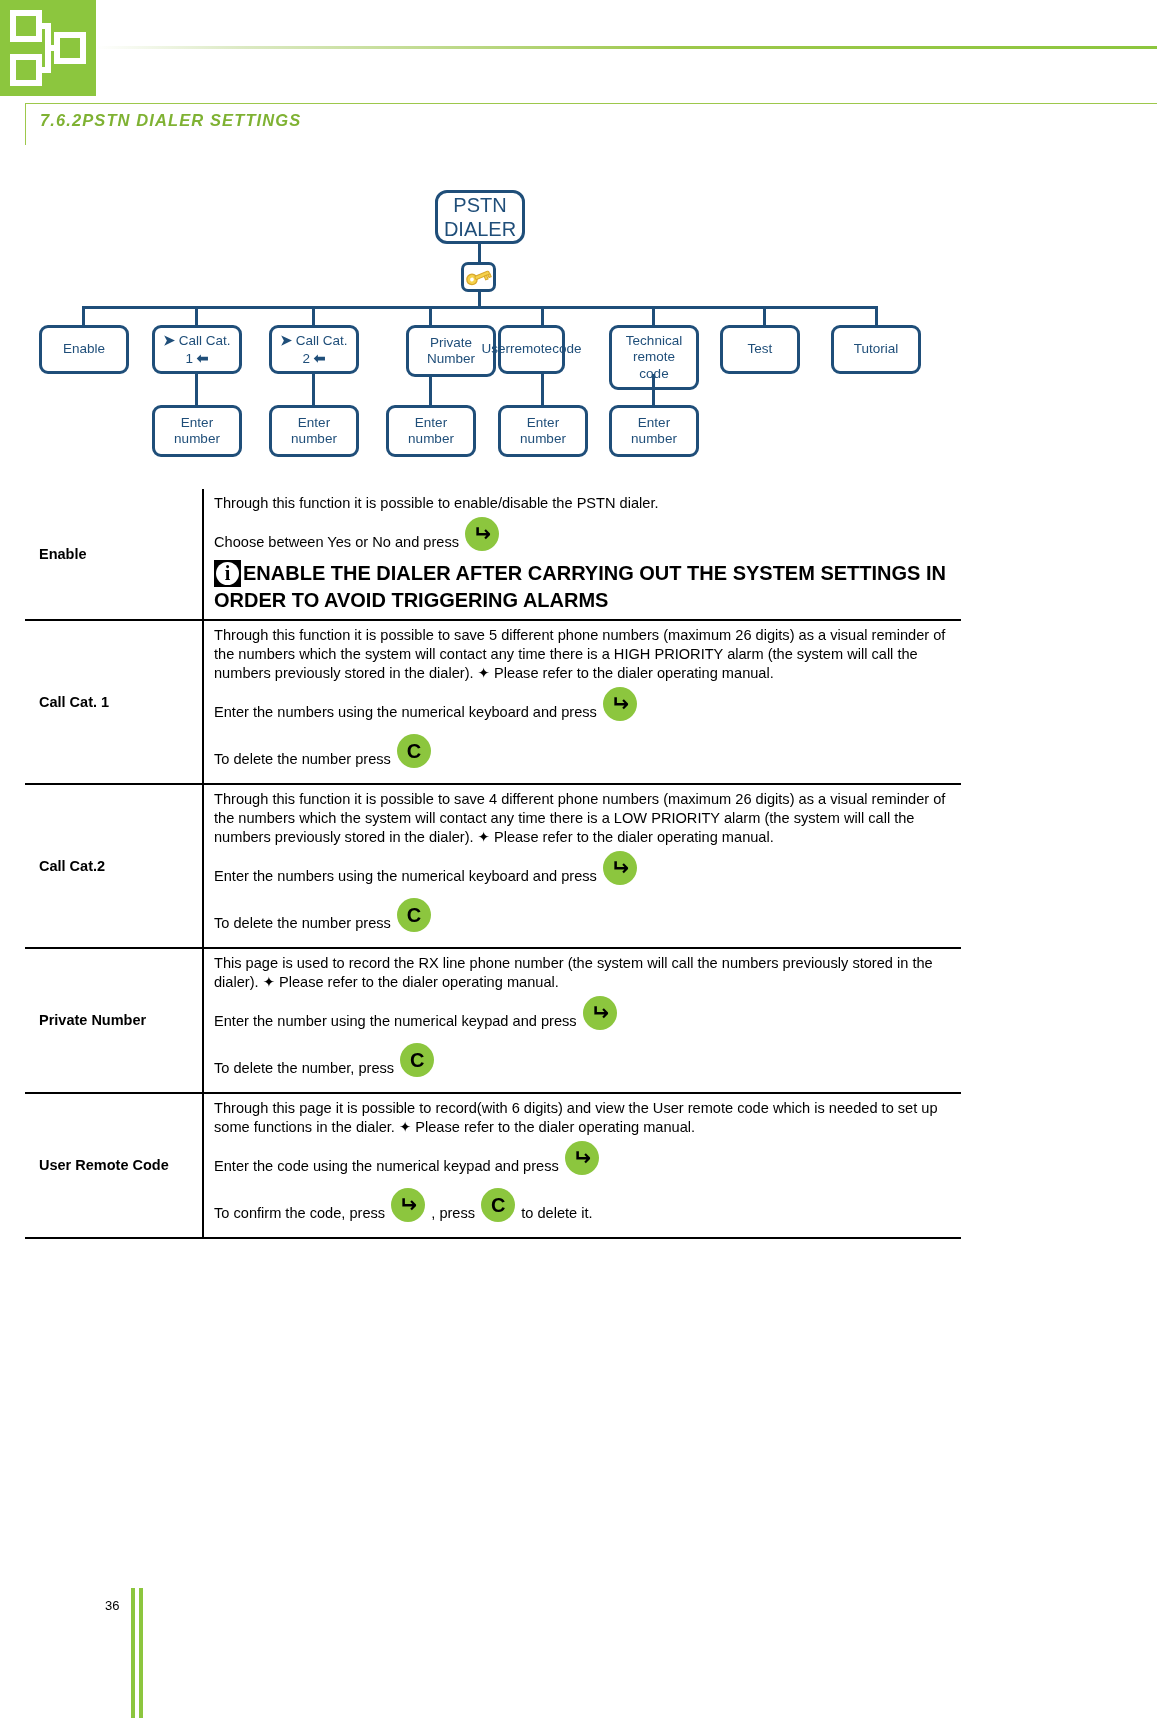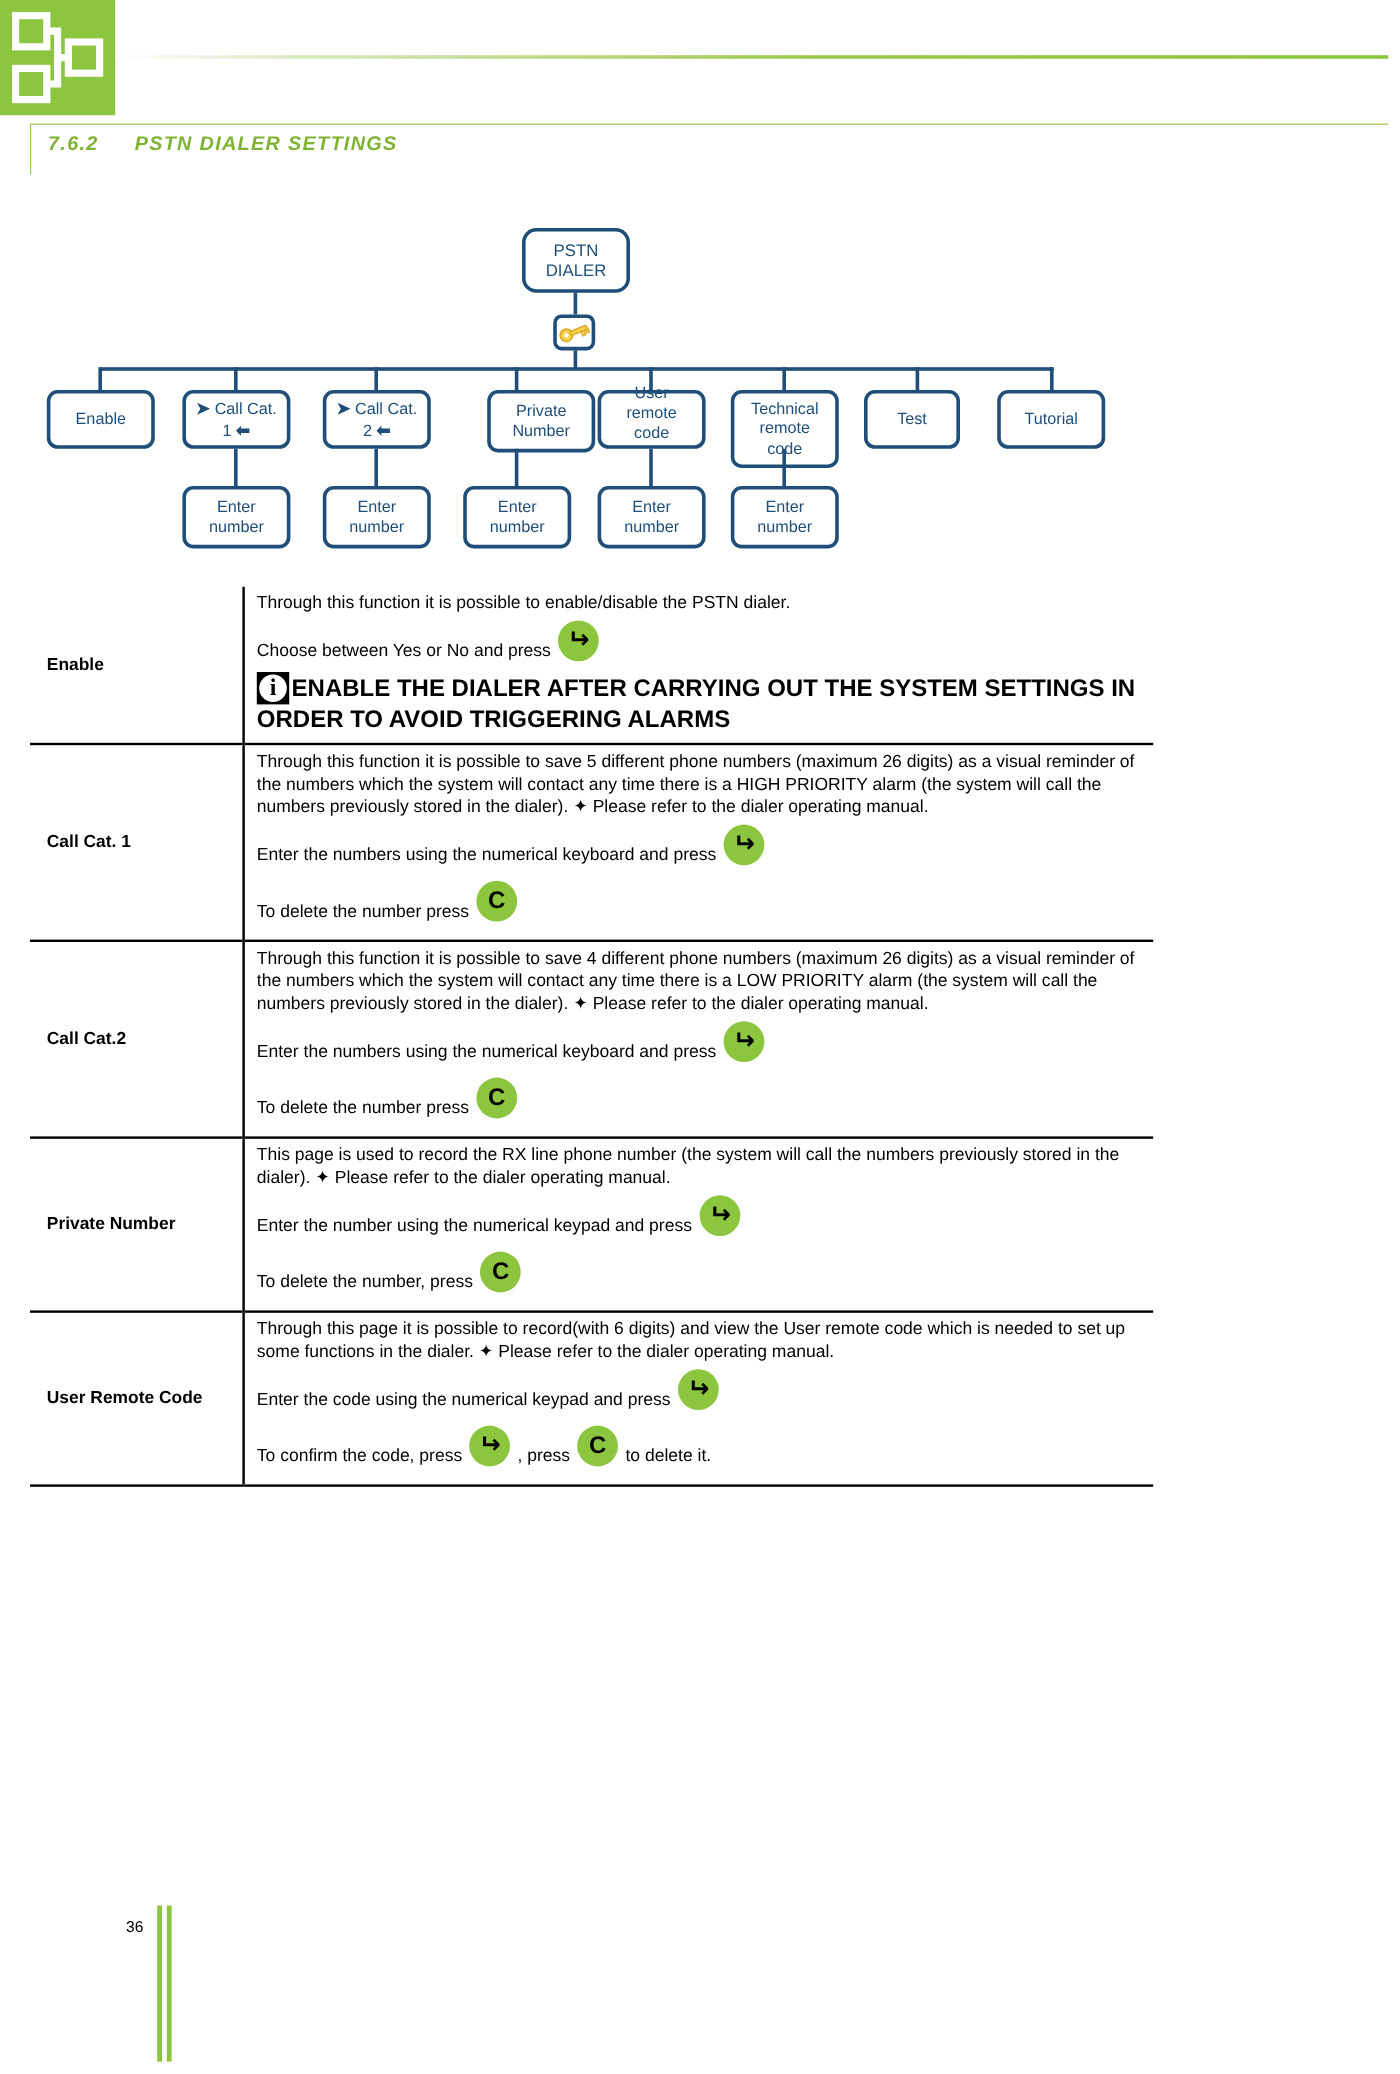--- a/index.html
+++ b/index.html
@@ -50,21 +50,21 @@
   .section-title {
     position: absolute;
     left: 40px;
     top: 111px;
     font-size: 16.5px;
     font-weight: bold;
     font-style: italic;
     color: #7fb233;
     letter-spacing: 1.1px;
   }
-  .section-title .num { margin-right: 30px; }
+  .section-title .num { }
 
   
   .flow {
     position: absolute;
     left: 0;
     top: 170px;
     width: 1167px;
     height: 310px;
   }
   .node {
@@ -76,21 +76,21 @@
     color: #1f4e79;
     font-size: 13.5px;
     line-height: 1.22;
     text-align: center;
     display: flex;
     align-items: center;
     justify-content: center;
     padding: 2px 3px;
   }
   .node.root {
-    font-size: 14px;
+    font-size: 20px;
     border-radius: 12px;
   }
   .key-node {
     position: absolute;
     box-sizing: border-box;
     border: 3px solid #1f4e79;
     border-radius: 7px;
     background: #ffffff;
     display: flex;
     align-items: center;
@@ -315,21 +315,21 @@
       <span>2</span>
       <span class="arrow-l">⬅</span>
     </span>
   </div>
 
   <div class="node" style="left:406px; top:155px; width:90px; height:52px; flex-direction:column;">
     <span>Private</span>
     <span>Number</span>
   </div>
 
-  <div class="node" style="left:498px; top:155px; width:90px; height:49px; flex-direction:column;justify-content:flex-end;">
+  <div class="node" style="left:498px; top:155px; width:67px; height:49px; flex-direction:row;">
     <span>User</span>
     <span>remote</span>
     <span>code</span>
   </div>
 
   <div class="node" style="left:609px; top:155px; width:90px; height:65px; flex-direction:column;">
     <span>Technical</span>
     <span>remote</span>
     <span>code</span>
   </div>

